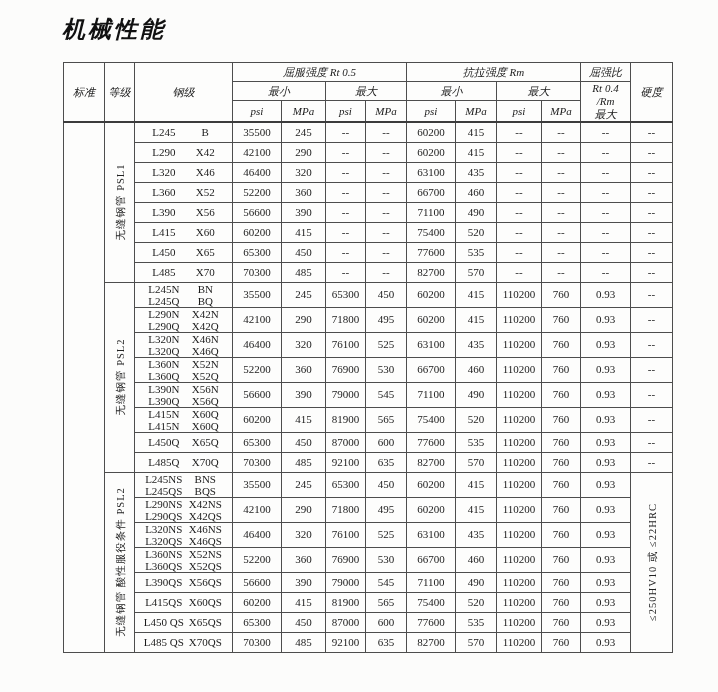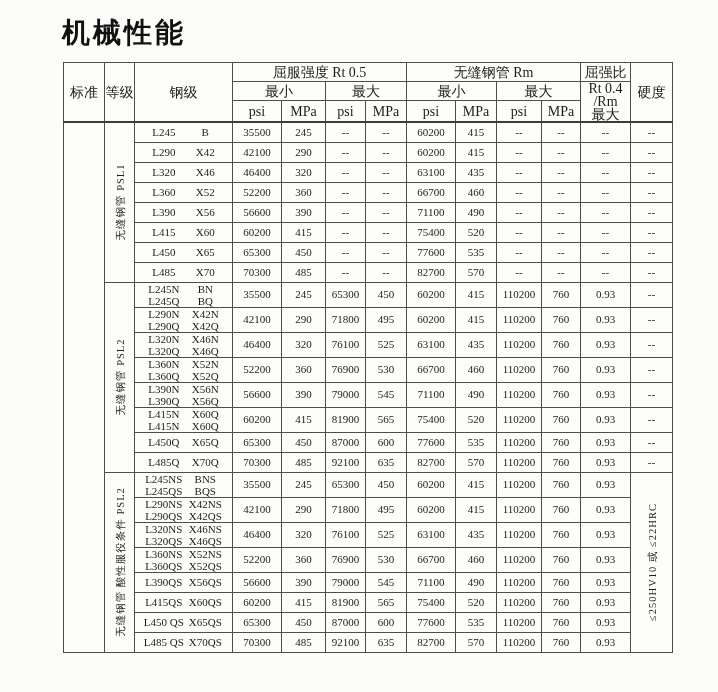--- a/index.html
+++ b/index.html
@@ -3,36 +3,37 @@
 <meta charset="utf-8">
 <style>
   html,body{margin:0;padding:0;}
   body{
     width:718px;height:692px;overflow:hidden;
     background:#fcfcfb;position:relative;
     font-family:"Liberation Serif","DejaVu Serif",serif;
   }
   .page-title{
     position:absolute;left:62px;top:14px;
-    font-size:28px;font-weight:bold;color:#111;
+    font-size:23px;font-weight:bold;color:#111;
     letter-spacing:3px;
+    font-style:italic;
   }
   table.props{
     position:absolute;left:63px;top:62px;
     border-collapse:collapse;table-layout:fixed;
     background:#fdfdfc;
   }
   .props th,.props td{
     border:1px solid #4d4d4d;
     font-family:"Liberation Serif","DejaVu Serif",serif;
     font-size:11px;font-weight:normal;color:#1b1b1b;
     text-align:center;vertical-align:middle;padding:0;
     line-height:13px;overflow:hidden;
   }
-  .props thead th{font-size:14px;}
+  .props thead th{font-size:11px;font-style:italic;}
   .props thead{border-bottom:2px solid #3c3c3c;}
   .props thead tr:nth-child(1){height:19px;}
   .props thead tr:nth-child(2){height:19px;}
   .props thead tr:nth-child(3){height:21px;}
   .props tbody tr.r1{height:20px;}
   .props tbody tr.r2{height:25px;}
   .ratio-sub{white-space:pre-line;line-height:12px;font-size:10.5px;}
   .vcell{position:relative;}
   .vtext{
     position:absolute;top:50%;left:50%;
@@ -65,21 +66,21 @@
       <col style="width:39px">
     <col style="width:50px">
       <col style="width:42px">
   </colgroup>
   <thead>
     <tr>
       <th rowspan="3">标准</th>
       <th rowspan="3">等级</th>
       <th rowspan="3">钢级</th>
       <th colspan="4">屈服强度 Rt 0.5</th>
-      <th colspan="4">无缝钢管 Rm</th>
+      <th colspan="4">抗拉强度 Rm</th>
       <th>屈强比</th>
       <th rowspan="3">硬度</th>
     </tr>
     <tr>
       <th colspan="2">最小</th>
       <th colspan="2">最大</th>
       <th colspan="2">最小</th>
       <th colspan="2">最大</th>
       <th rowspan="2" class="ratio-sub">Rt 0.4
 /Rm

